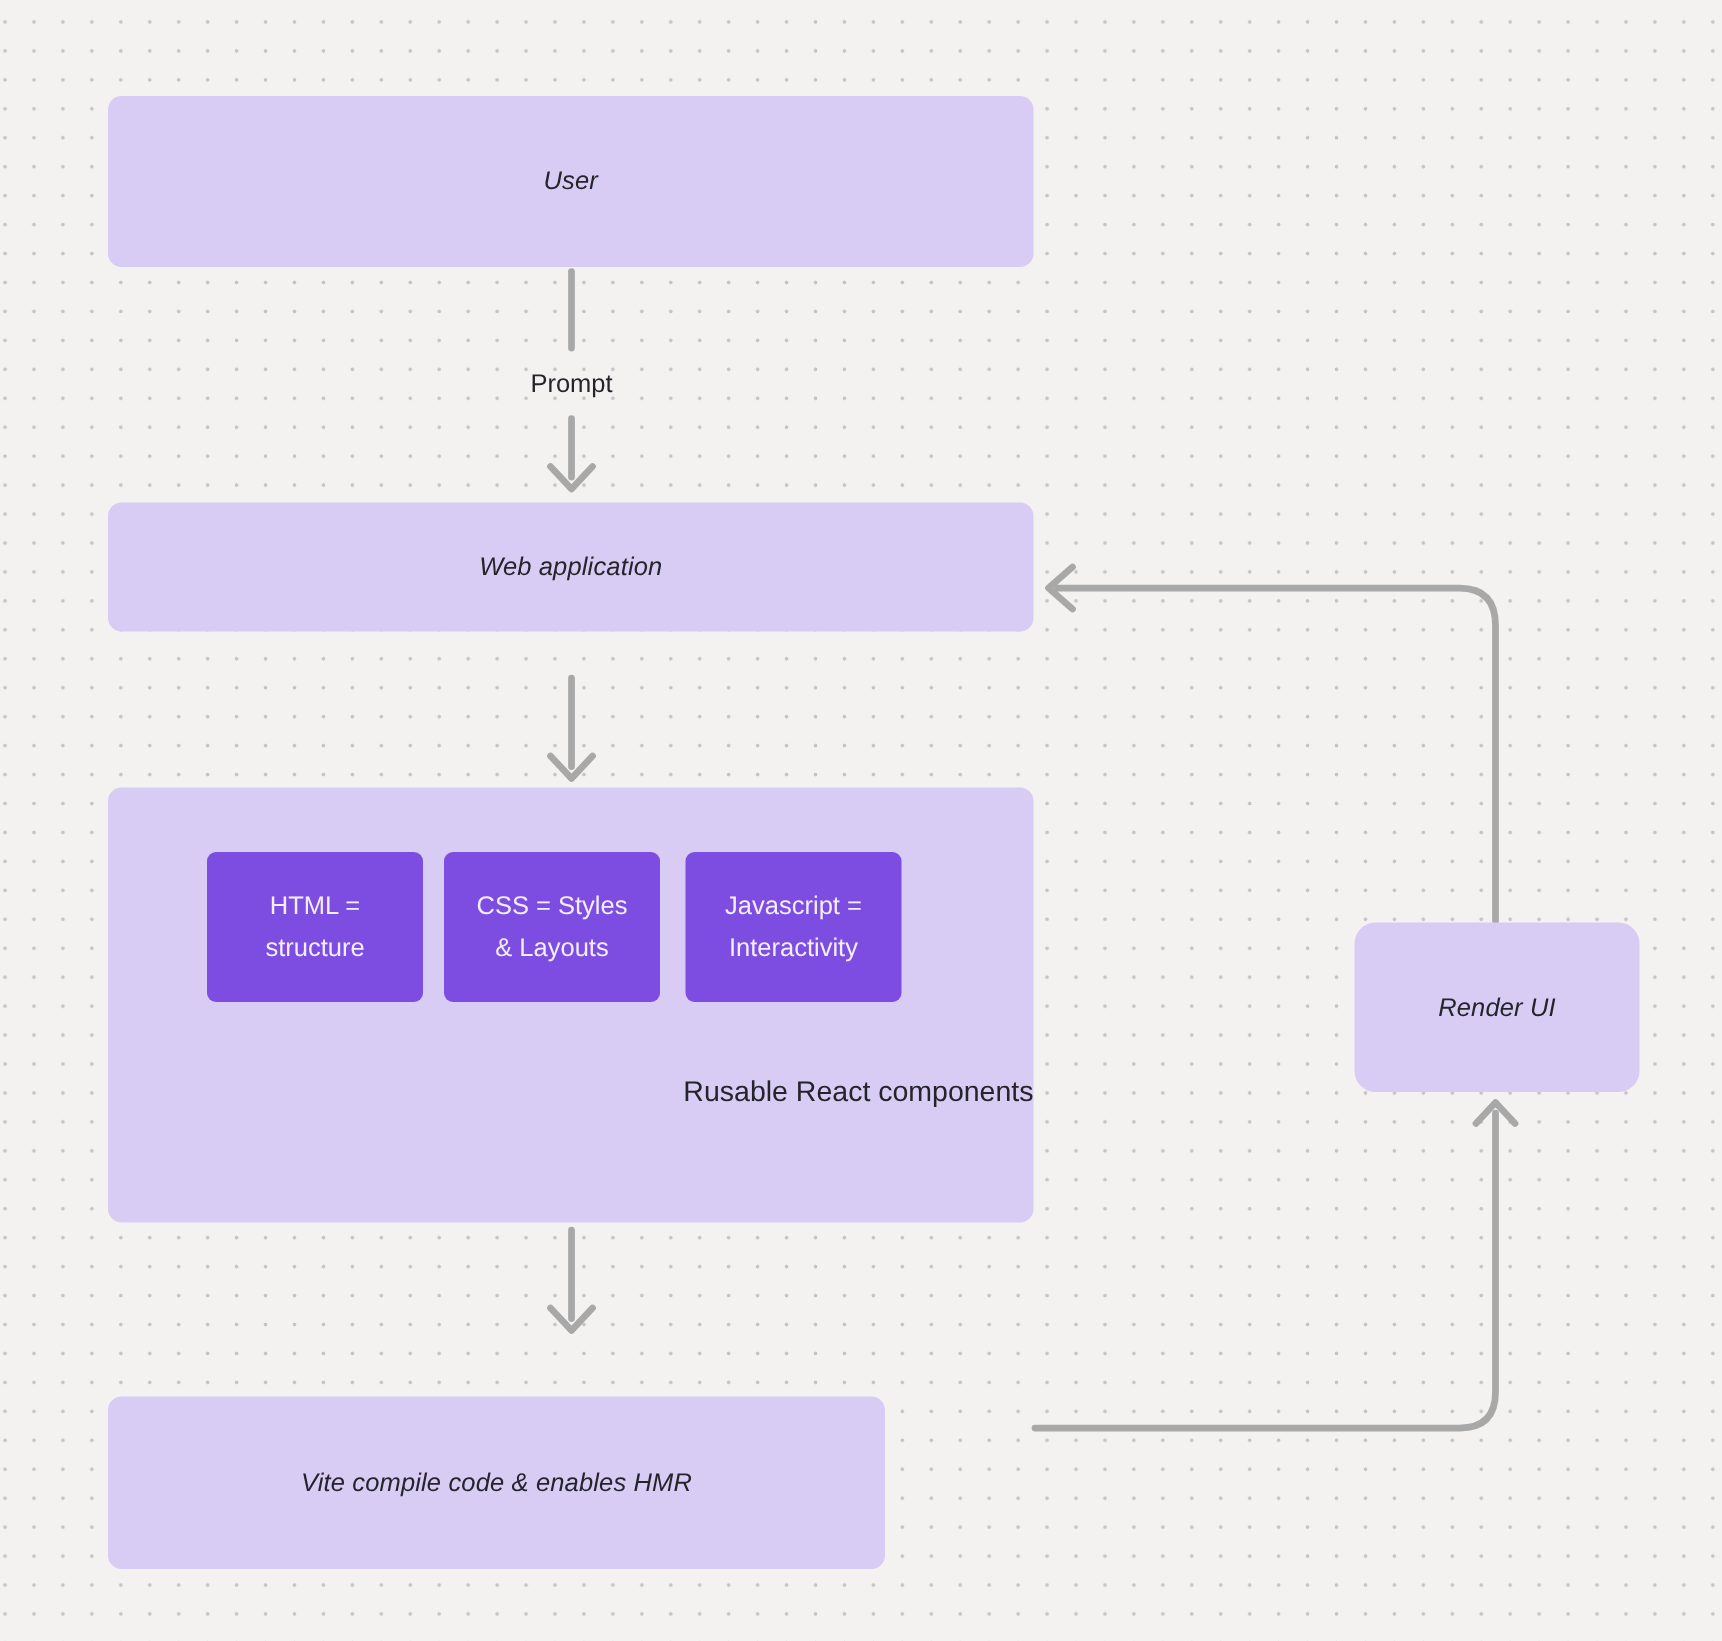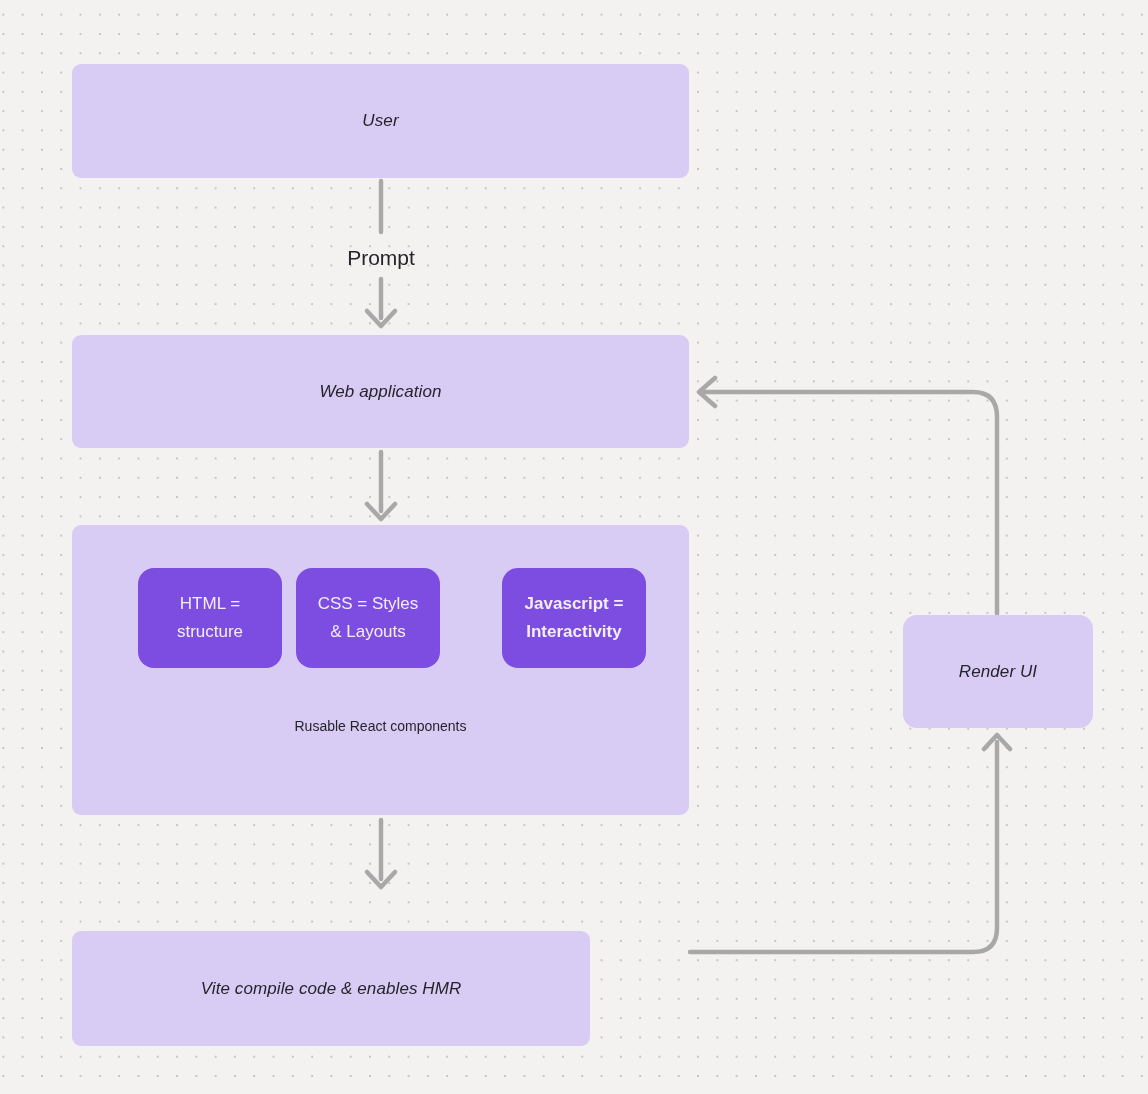--- a/index.html
+++ b/index.html
@@ -45,60 +45,60 @@
     border-radius: 9px;
     display: flex;
     align-items: center;
     justify-content: center;
     font-size: 17px;
     letter-spacing: 0.1px;
     color: var(--text-dark);
     font-style: italic;
   }
   .node-user   { left: 72px;  top: 64px;  width: 617px; height: 114px; }
-  .node-web    { left: 72px;  top: 335px; width: 617px; height: 113px; }
+  .node-web    { left: 72px;  top: 335px; width: 617px; height: 86px; }
   .node-vite   { left: 72px;  top: 931px; width: 518px; height: 115px; }
   .node-render { left: 903px; top: 615px; width: 190px; height: 113px; border-radius: 14px; }
   .group {
     position: absolute;
     left: 72px; top: 525px; width: 617px; height: 290px;
     background: var(--node-fill);
     border-radius: 9px;
   }
   .chip {
     position: absolute;
     top: 43px;
     width: 144px;
     height: 100px;
     background: var(--chip-fill);
-    border-radius: 16px;
+    border-radius: 6px;
     display: flex;
     align-items: center;
     justify-content: center;
     text-align: center;
     color: var(--text-light);
     font-size: 17px;
     line-height: 28px;
     white-space: pre-line;
   }
   .chip-html { left: 66px; }
   .chip-css  { left: 224px; }
-  .chip-js   { left: 430px; font-weight: bold; }
+  .chip-js   { left: 385px; }
   .group-caption {
     position: absolute;
     left: 0; top: 193px; width: 100%;
-    text-align: center;
-    font-size: 14px;
+    text-align: right;
+    font-size: 19px;
     color: var(--text-dark);
   }
   .edge-label {
     position: absolute;
     left: 381px; top: 246px;
     transform: translateX(-50%);
-    font-size: 21px;
+    font-size: 17px;
     color: var(--text-dark);
   }
 </style>
 </head>
 <body>
 
 <div class="canvas">
 
   <svg class="edges" width="1148" height="1094" viewBox="0 0 1148 1094">
 

